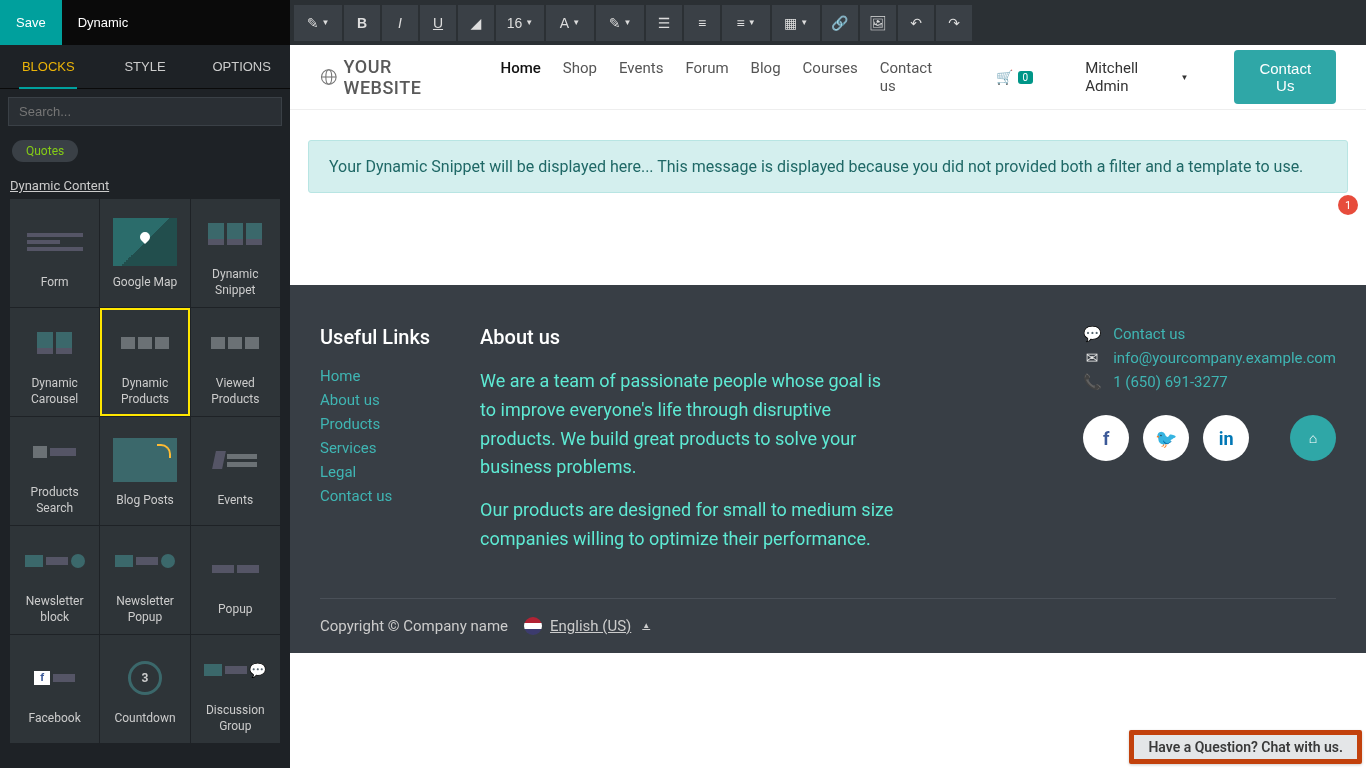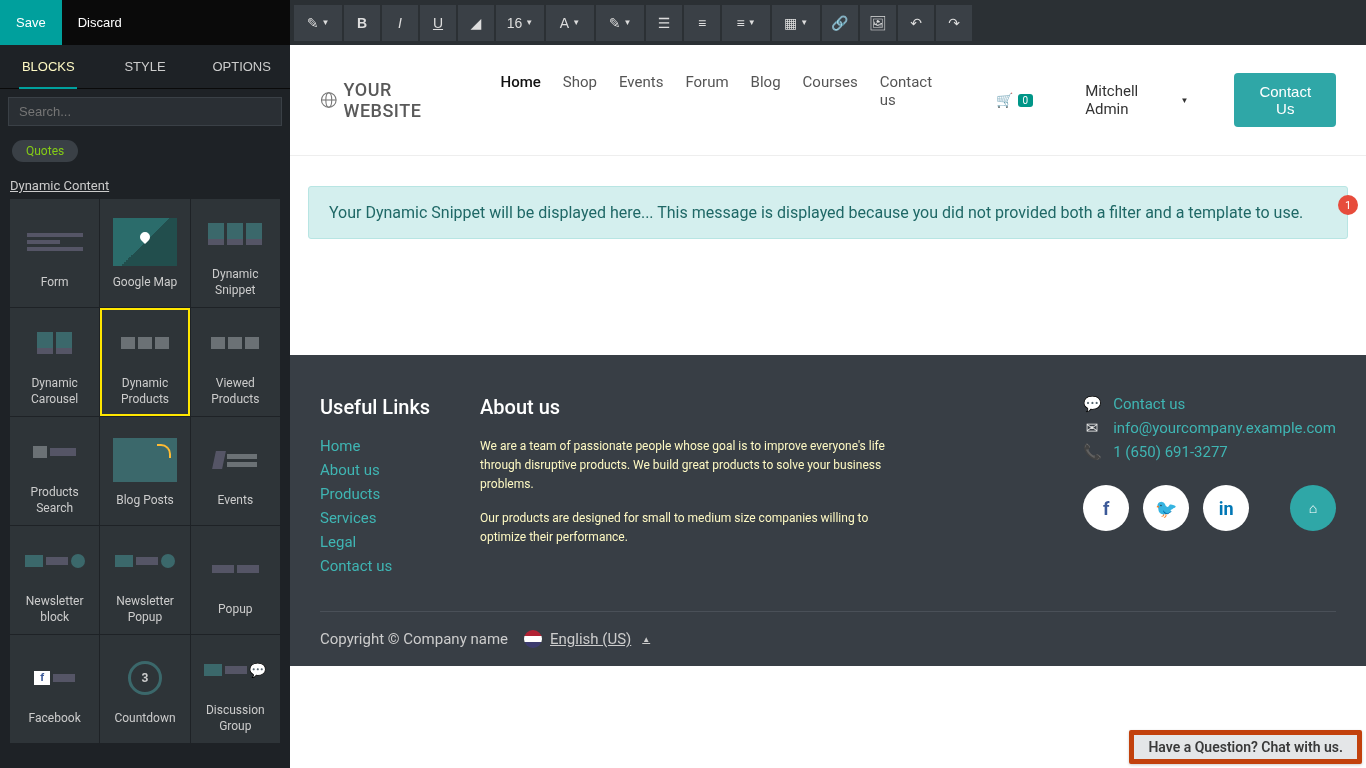--- a/index.html
+++ b/index.html
@@ -13,21 +13,21 @@
 
 .editor-toolbar { position: absolute; left: 290px; top: 0; right: 0; height: 45px; background: #2b3034; display: flex; align-items: center; gap: 2px; padding: 0 4px; }
 .tb-btn { background: #3a4046; color: #ddd; border: none; width: 36px; height: 36px; display: flex; align-items: center; justify-content: center; cursor: pointer; font-size: 14px; }
 .tb-btn.wide { width: 48px; }
 .tb-caret { font-size: 8px; margin-left: 3px; }
 
 
 .sidebar { position: absolute; left: 0; top: 45px; width: 290px; bottom: 0; background: #1e2226; display: flex; flex-direction: column; }
 .sidebar-tabs { display: flex; height: 44px; border-bottom: 1px solid #0a0a0a; }
 .sidebar-tab { flex: 1; background: transparent; color: #ccc; border: none; font-size: 13px; cursor: pointer; position: relative; }
-.sidebar-tab.active { color: #fef9c3; }
+.sidebar-tab.active { color: #eab308; }
 .sidebar-tab.active::after { content: ''; position: absolute; bottom: -1px; left: 20%; width: 60%; height: 2px; background: #00a09d; }
 .sidebar-search { padding: 8px; }
 .sidebar-search input { width: 100%; background: #2a2f34; border: 1px solid #3a4046; color: #ccc; padding: 6px 10px; font-size: 13px; }
 .sidebar-scroll { flex: 1; overflow-y: auto; position: relative; }
 .sidebar-scroll::-webkit-scrollbar { width: 12px; }
 .sidebar-scroll::-webkit-scrollbar-track { background: #2a2f34; }
 .sidebar-scroll::-webkit-scrollbar-thumb { background: #555; }
 
 .block-badge { display: inline-block; background: #3a4046; color: #84cc16; padding: 4px 14px; border-radius: 12px; font-size: 12px; margin: 6px 12px; }
 .section-title { color: #ccc; font-size: 13px; padding: 10px 10px 6px; text-decoration: underline; }
@@ -54,61 +54,61 @@
 .thumb-nl .bar { width: 22px; height: 8px; background: #556; }
 .thumb-nl .plus { width: 14px; height: 14px; background: #3b686b; border-radius: 50%; }
 .thumb-count { width: 34px; height: 34px; border: 3px solid #3b686b; border-radius: 50%; display: flex; align-items: center; justify-content: center; color: #ccc; font-size: 12px; font-weight: bold; }
 .thumb-ev { display: flex; gap: 3px; }
 .thumb-ev .bolt { width: 10px; height: 18px; background: #556; transform: skewX(-12deg); }
 .thumb-ev .bars { width: 30px; }
 .thumb-ev .bars div { height: 5px; background: #6b7175; margin: 3px 0; }
 
 
 .canvas { position: absolute; left: 290px; top: 45px; right: 0; bottom: 0; background: #fff; overflow: auto; }
-.site-header { display: flex; padding: 28px 30px; border-bottom: 1px solid #eee; gap: 32px; }
+.site-header { display: flex; align-items: center; padding: 5px 30px; border-bottom: 1px solid #eee; gap: 32px; }
 .logo { display: flex; align-items: center; gap: 6px; color: #595959; font-size: 18px; font-weight: 500; letter-spacing: 0.5px; }
 .logo svg { width: 20px; height: 20px; }
 .nav-links { display: flex; gap: 22px; margin-left: 10px; }
 .nav-link { color: #555; text-decoration: none; font-size: 15px; }
 .nav-link.active { color: #111; font-weight: 500; }
 .spacer { flex: 1; }
 .cart { display: flex; align-items: center; color: #555; gap: 4px; }
 .cart-badge { background: #009688; color: #fff; font-size: 10px; padding: 1px 5px; border-radius: 3px; }
 .user-menu { color: #333; font-size: 15px; margin-left: 20px; display: flex; align-items: center; gap: 6px; }
 .btn-contact { background: #2fa7a7; color: #fff; border: none; padding: 10px 18px; border-radius: 4px; font-size: 15px; margin-left: 14px; cursor: pointer; }
 
 .snippet-alert { margin: 30px 18px; background: #d4efee; color: #1f6866; padding: 16px 20px; border: 1px solid #b8e5e3; font-size: 16px; border-radius: 3px; }
 .notif-dot { position: absolute; right: 8px; top: 150px; width: 20px; height: 20px; background: #e74c3c; border-radius: 50%; color: #fff; font-size: 11px; display: flex; align-items: center; justify-content: center; }
 
-.site-footer { background: #383e45; color: #e6e6e6; padding: 40px 30px 0; margin-top: 116px; }
+.site-footer { background: #383e45; color: #e6e6e6; padding: 40px 30px 0; margin-top: 92px; }
 .footer-cols { display: flex; gap: 50px; }
 .footer-col h3 { color: #fff; font-size: 20px; font-weight: 500; margin-bottom: 18px; }
 .footer-links a { display: block; color: #3fb5b3; text-decoration: none; font-size: 15px; margin-bottom: 6px; }
 .footer-about { max-width: 420px; }
-.footer-about p { font-size: 12px; line-height: 1.6; margin-bottom: 14px; color: #fef9c3; }
+.footer-about p { font-size: 18px; line-height: 1.6; margin-bottom: 14px; color: #5eead4; }
 .footer-connect { margin-left: auto; }
 .connect-item { display: flex; align-items: center; gap: 12px; margin-bottom: 6px; color: #3fb5b3; font-size: 15px; }
 .connect-item .ic { width: 18px; color: #e6e6e6; text-align: center; }
 .social-row { display: flex; gap: 14px; margin-top: 24px; align-items: center; }
 .social-btn { width: 46px; height: 46px; border-radius: 50%; background: #fff; color: #3b5998; display: flex; align-items: center; justify-content: center; font-size: 18px; font-weight: bold; }
 .social-btn.tw { color: #1da1f2; }
 .social-btn.li { color: #0077b5; }
 .home-circle { margin-left: auto; width: 46px; height: 46px; border-radius: 50%; background: #2fa7a7; color: #fff; display: flex; align-items: center; justify-content: center; }
 .footer-bottom { border-top: 1px solid #4a5058; margin-top: 30px; padding: 18px 0; display: flex; align-items: center; gap: 16px; color: #ccc; font-size: 15px; }
 .lang-sel { display: flex; align-items: center; gap: 8px; text-decoration: underline; }
 .flag { width: 18px; height: 18px; border-radius: 50%; background: linear-gradient(#b22234 33%, #fff 33% 66%, #3c3b6e 66%); }
 
 .chat-widget { position: absolute; right: 4px; bottom: 4px; background: #e4e6e8; color: #3a3a3a; padding: 4px 14px; border: 5px solid #c2410c; border-radius: 2px; font-size: 14px; font-weight: 600; box-shadow: 0 1px 3px rgba(0,0,0,0.2); }
 </style>
 </head>
 <body>
 
 <div class="top-bar">
   <button class="btn-save">Save</button>
-  <button class="btn-discard">Discard</button>
+  <button class="btn-discard">Dynamic</button>
 </div>
 
 <div class="editor-toolbar">
   <button class="tb-btn wide">✎<span class="tb-caret">▼</span></button>
   <button class="tb-btn">
       <b>B</b>
     </button>
   <button class="tb-btn">
       <i>I</i>
     </button>

